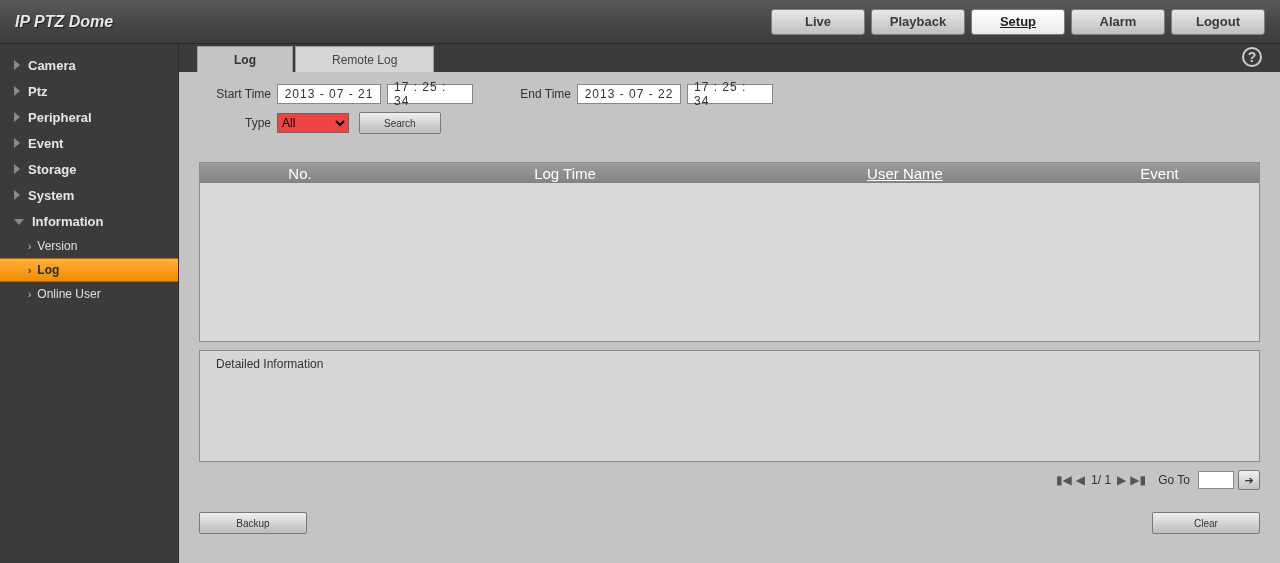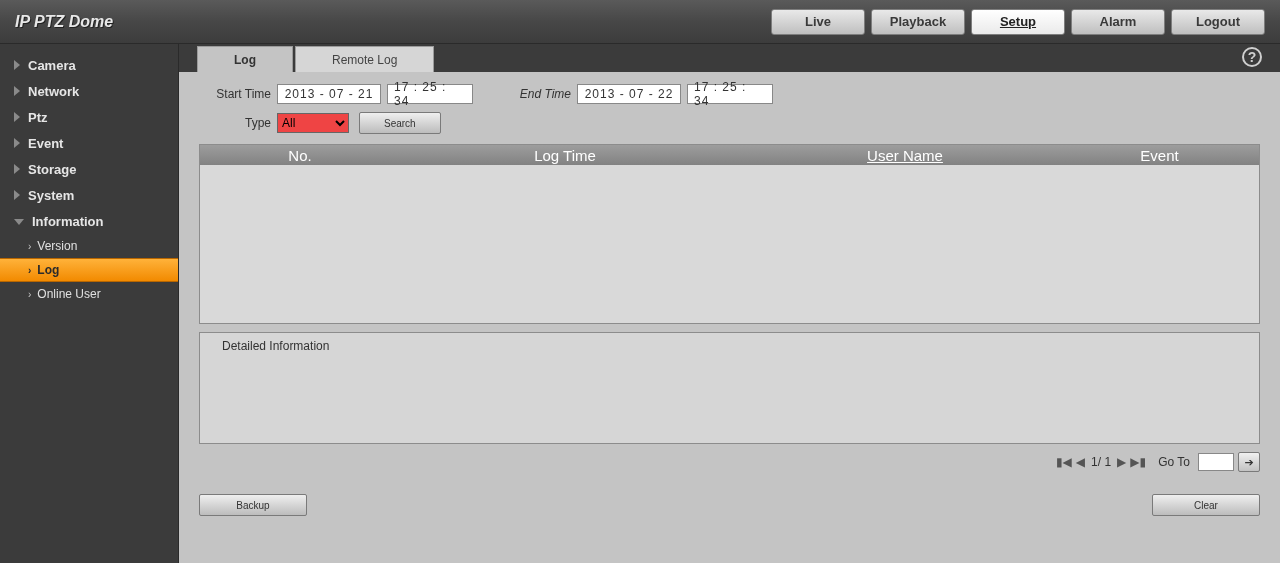--- a/index.html
+++ b/index.html
@@ -125,24 +125,24 @@
     right: 18px; top: 3px;
     width: 20px; height: 20px;
     border: 2px solid #cfcfcf; border-radius: 50%;
     color: #cfcfcf; font-weight: bold; font-size: 14px;
     display: flex; align-items: center; justify-content: center;
     cursor: pointer;
   }
 
   .panel { padding: 12px 20px 18px 20px; }
 
-  .filters { margin-bottom: 10px; }
+  .filters { margin-bottom: 28px; }
   .filter-row { display: flex; align-items: center; margin-bottom: 8px; }
   .lbl { width: 72px; text-align: right; margin-right: 6px; color: #333; font-size: 12px; }
-  .lbl-short { width: 56px; text-align: right; margin-right: 6px; color: #333; font-size: 12px; font-style: italic;}
+  .lbl-short { width: 56px; text-align: right; margin-right: 6px; color: #333; font-size: 12px;}
   .datebox, .timebox {
     background: #fff; border: 1px solid #888;
     height: 20px; display: inline-flex; align-items:center; justify-content:center;
     padding: 0 6px; font-size: 12px; color: #333;
     margin-right: 6px; letter-spacing: 1px;
   }
   .datebox { width: 104px; }
   .timebox { width: 86px; }
   .gap { width: 36px; }
   .type-select {
@@ -183,21 +183,21 @@
   .table-body::-webkit-scrollbar { width: 17px; }
   .table-body::-webkit-scrollbar-track { background: #e4e4e4; border-left:1px solid #b0b0b0;}
   .table-body::-webkit-scrollbar-thumb { background: #cfcfcf; border:1px solid #a0a0a0;}
 
   
   .detail-box {
     margin-top: 8px;
     border: 1px solid #8c8c8c;
     background: #d6d6d6;
     height: 112px;
-    padding: 6px 22px;
+    padding: 6px 16px;
     color: #333;
   }
 
   
   .pager {
     display: flex; justify-content: flex-end; align-items:center;
     margin-top: 8px; gap: 4px; color: #333;
     font-size: 12px;
   }
   .pager .nav-ico { cursor: pointer; color: #555; font-size: 12px; user-select:none;}
@@ -237,25 +237,25 @@
 </div>
 
 <div class="body">
   <div class="sidebar">
     <div class="side-item">
         <span class="arrow"></span>
         <span>Camera</span>
       </div>
     <div class="side-item">
         <span class="arrow"></span>
-        <span>Network</span>
-      </div>
-    <div class="side-item">
-        <span class="arrow"></span>
         <span>Ptz</span>
+      </div>
+    <div class="side-item">
+        <span class="arrow"></span>
+        <span>Peripheral</span>
       </div>
     <div class="side-item">
         <span class="arrow"></span>
         <span>Event</span>
       </div>
     <div class="side-item">
         <span class="arrow"></span>
         <span>Storage</span>
       </div>
     <div class="side-item">

